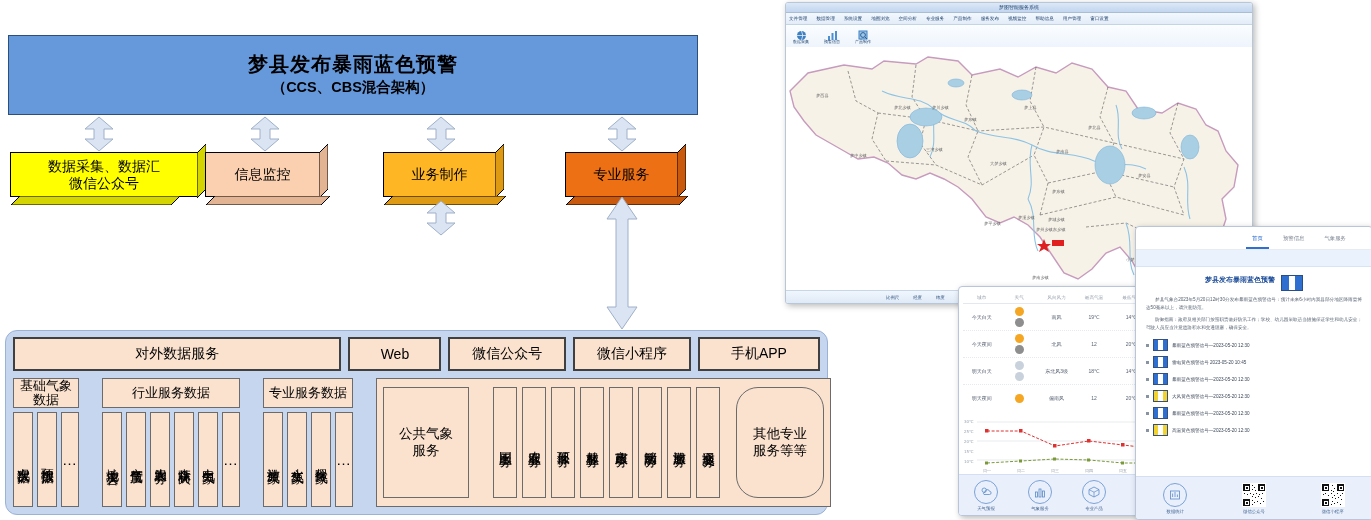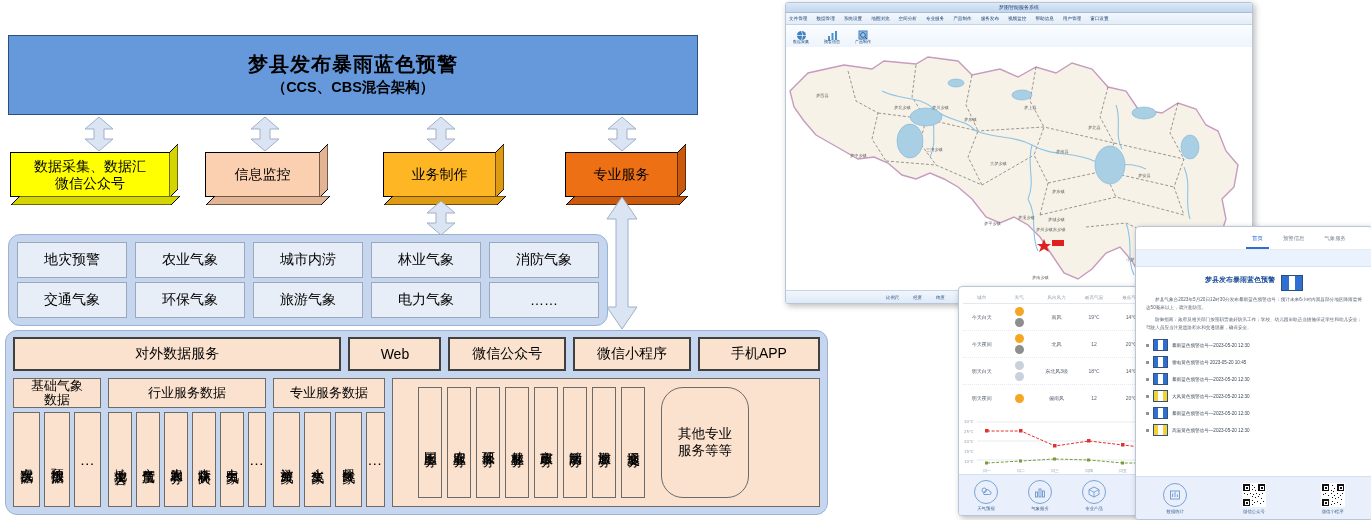--- a/index.html
+++ b/index.html
@@ -33,21 +33,21 @@
     display:flex;align-items:center;justify-content:center;font-size:14px;color:#000;}
 
   
   .low-wrap{position:absolute;left:5px;top:330px;width:823px;height:185px;
     background:#c6d6ee;border:1px solid #9ab2d8;border-radius:12px;box-sizing:border-box;
     padding:6px 7px;z-index:2;}
   .chan-row{display:flex;gap:7px;height:34px;}
   .chan{background:#fbe2cf;border:2px solid #404040;
     display:flex;align-items:center;justify-content:center;font-size:14px;color:#000;}
 
-  .data-row{display:flex;gap:7px;margin-top:7px;height:129px;}
+  .data-row{display:flex;gap:23px;margin-top:7px;height:129px;}
   .grp{background:#fbe2cf;border:1px solid #6b6b6b;box-sizing:border-box;padding:4px;
        display:flex;flex-direction:column;}
   .grp-head{background:#fbe2cf;border:1px solid #6b6b6b;height:30px;
     display:flex;align-items:center;justify-content:center;text-align:center;
     font-size:13px;line-height:1.1;color:#000;box-sizing:border-box;}
   .grp-body{display:flex;gap:4px;margin-top:4px;flex:1;}
   .vcell{background:#fbe2cf;border:1px solid #6b6b6b;box-sizing:border-box;
     writing-mode:vertical-rl;text-orientation:upright;
     display:flex;align-items:center;justify-content:center;
     font-size:13px;letter-spacing:1px;color:#000;}
@@ -145,21 +145,21 @@
   <svg class="arrow" style="left:248px;top:116px;" width="34" height="36">
     <polygon points="17,1 31,13 22,13 22,23 31,23 17,35 3,23 12,23 12,13 3,13" fill="#dbe4f2" stroke="#9fb0c9" stroke-width="1"></polygon>
   </svg>
   <svg class="arrow" style="left:424px;top:116px;" width="34" height="36">
     <polygon points="17,1 31,13 22,13 22,23 31,23 17,35 3,23 12,23 12,13 3,13" fill="#dbe4f2" stroke="#9fb0c9" stroke-width="1"></polygon>
   </svg>
   <svg class="arrow" style="left:605px;top:116px;" width="34" height="36">
     <polygon points="17,1 31,13 22,13 22,23 31,23 17,35 3,23 12,23 12,13 3,13" fill="#dbe4f2" stroke="#9fb0c9" stroke-width="1"></polygon>
   </svg>
 
-  <div class="box3d" id="p0" style="left:10px;top:152px;width:160px;height:45px;background:#ffff00;">
+  <div class="box3d" id="p0" style="left:10px;top:152px;width:188px;height:45px;background:#ffff00;">
     <div style="display:flex;flex-direction:column;">
       <span>数据采集、数据汇</span>
       <span>微信公众号</span>
     </div>
     <svg class="shadow-right" width="9" height="54" style="top:-9px;">
         <polygon points="0,9 9,0 9,45 0,54" fill="#d4d400" stroke="#000" stroke-width="1"></polygon>
       </svg>
     <svg class="shadow-bottom" width="169" height="9" style="left:0;">
         <polygon points="0,0 160,0 169,-9 9,-9" fill="#d4d400" stroke="#000" stroke-width="1" transform="translate(0,9)"></polygon>
       </svg>
@@ -196,36 +196,20 @@
   </div>
 
   <svg class="arrow" style="left:424px;top:200px;" width="34" height="36">
     <polygon points="17,1 31,13 22,13 22,23 31,23 17,35 3,23 12,23 12,13 3,13" fill="#dbe4f2" stroke="#9fb0c9" stroke-width="1"></polygon>
   </svg>
 
   <svg class="arrow" style="left:604px;top:196px;" width="36" height="134">
     <polygon points="18,1 33,23 24,23 24,111 33,111 18,133 3,111 12,111 12,23 3,23" fill="#dbe4f2" stroke="#9fb0c9" stroke-width="1"></polygon>
   </svg>
 
-  <div class="svc-wrap">
-    <div class="svc-row">
-      <div class="svc-cell">地灾预警</div>
-      <div class="svc-cell">农业气象</div>
-      <div class="svc-cell">城市内涝</div>
-      <div class="svc-cell">林业气象</div>
-      <div class="svc-cell">消防气象</div>
-    </div>
-    <div class="svc-row">
-      <div class="svc-cell">交通气象</div>
-      <div class="svc-cell">环保气象</div>
-      <div class="svc-cell">旅游气象</div>
-      <div class="svc-cell">电力气象</div>
-      <div class="svc-cell">……</div>
-    </div>
-  </div>
 
   <div class="low-wrap">
     <div class="chan-row">
       <div class="chan" style="flex:4.45">对外数据服务</div>
       <div class="chan" style="flex:1.22">Web</div>
       <div class="chan" style="flex:1.56">微信公众号</div>
       <div class="chan" style="flex:1.56">微信小程序</div>
       <div class="chan" style="flex:1.62">手机APP</div>
     </div>
 
@@ -262,20 +246,26 @@
         <div class="grp-body">
           <div class="vcell" style="flex:1">旅游气象</div>
           <div class="vcell" style="flex:1">水文气象</div>
           <div class="vcell" style="flex:1">保险气象</div>
           <div class="vcell dots" style="flex:0.7">…</div>
         </div>
       </div>
 
       <div class="grp" style="flex:1;padding:8px 6px;">
         <div class="grp-body" style="margin-top:0;gap:5px;">
+          <div class="hcell" style="width:86px;">
+            <div style="display:flex;flex-direction:column;">
+              <span>公共气象</span>
+              <span>服务</span>
+            </div>
+          </div>
           <div style="width:14px;"></div>
           <div class="vcell" style="width:24px;">国土服务</div>
           <div class="vcell" style="width:24px;">农业服务</div>
           <div class="vcell" style="width:24px;">环保服务</div>
           <div class="vcell" style="width:24px;">林业服务</div>
           <div class="vcell" style="width:24px;">市政服务</div>
           <div class="vcell" style="width:24px;">消防服务</div>
           <div class="vcell" style="width:24px;">旅游服务</div>
           <div class="vcell" style="width:24px;">交通服务</div>
           <div style="width:6px;"></div>

